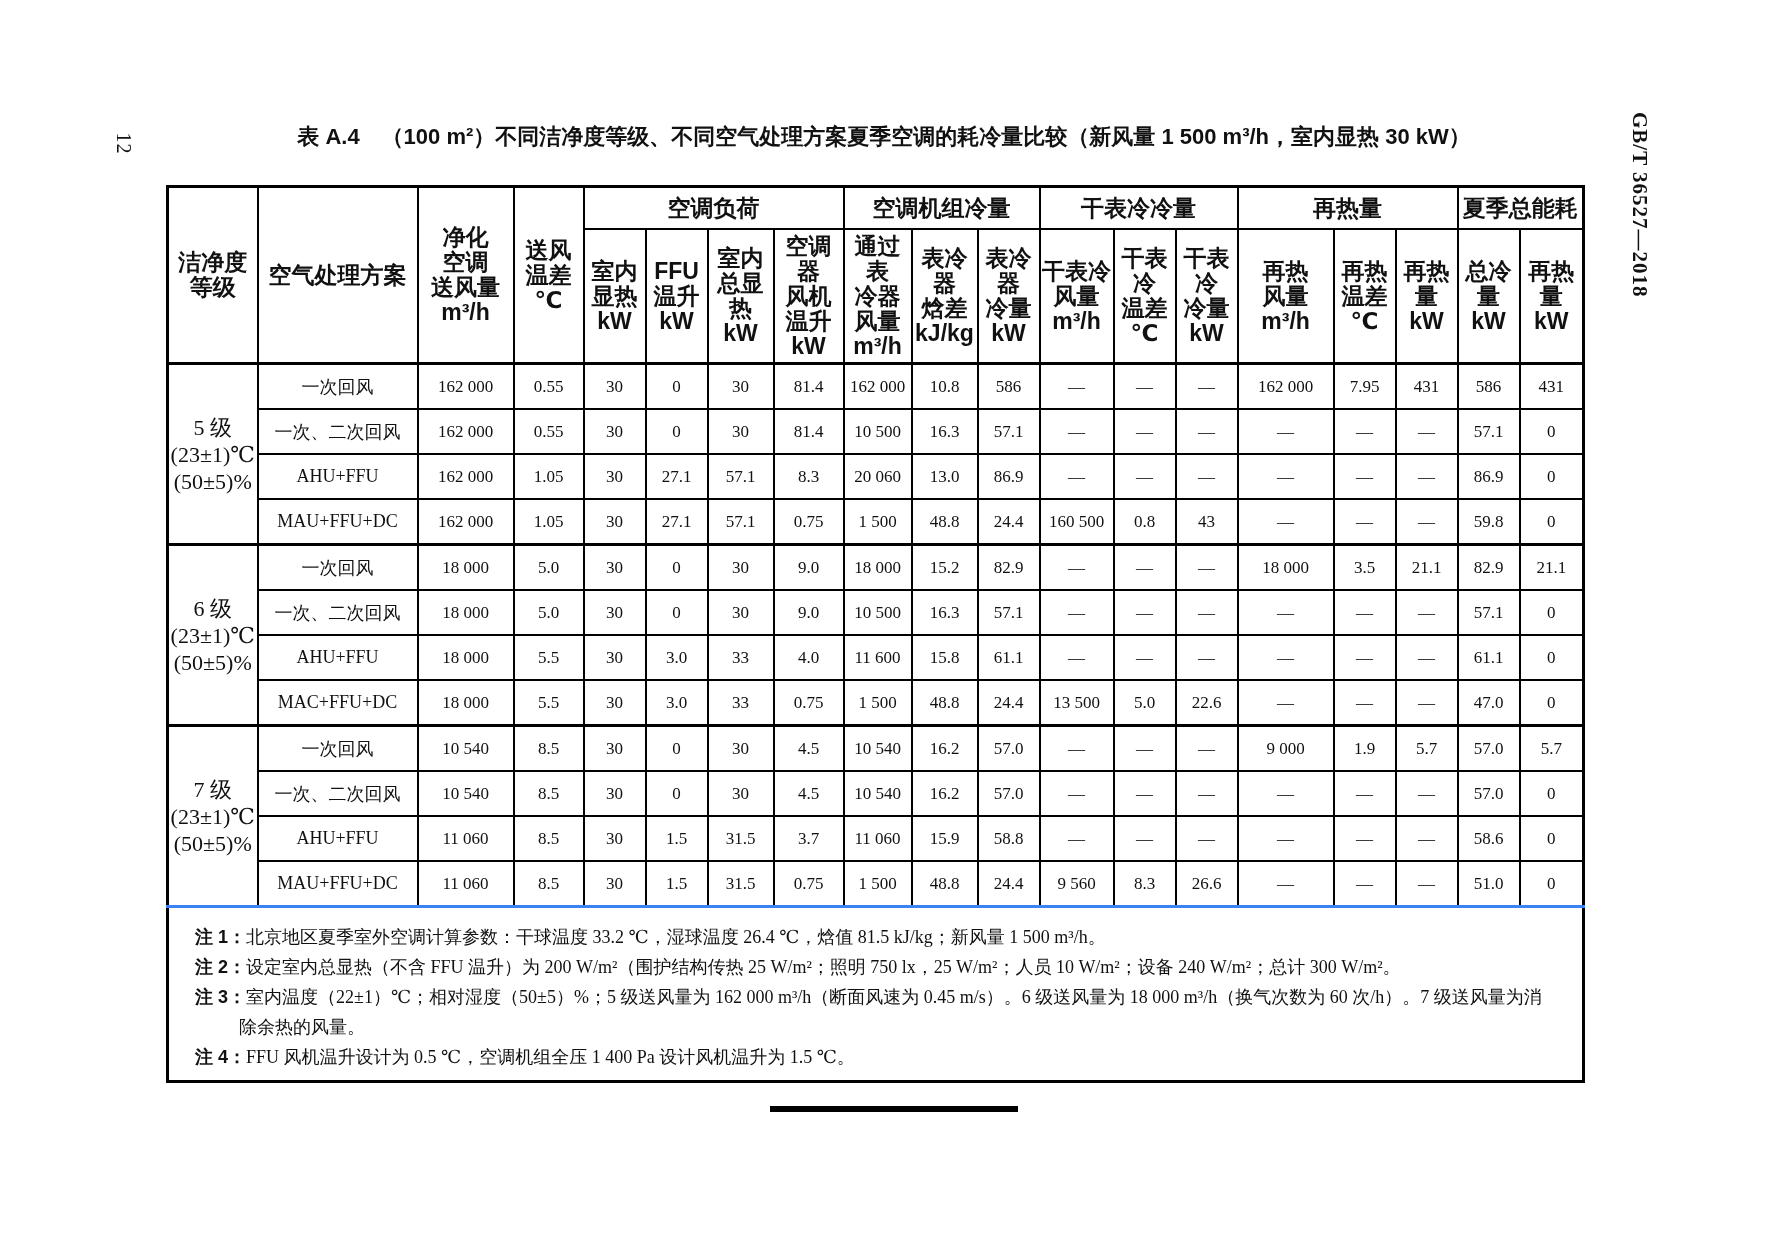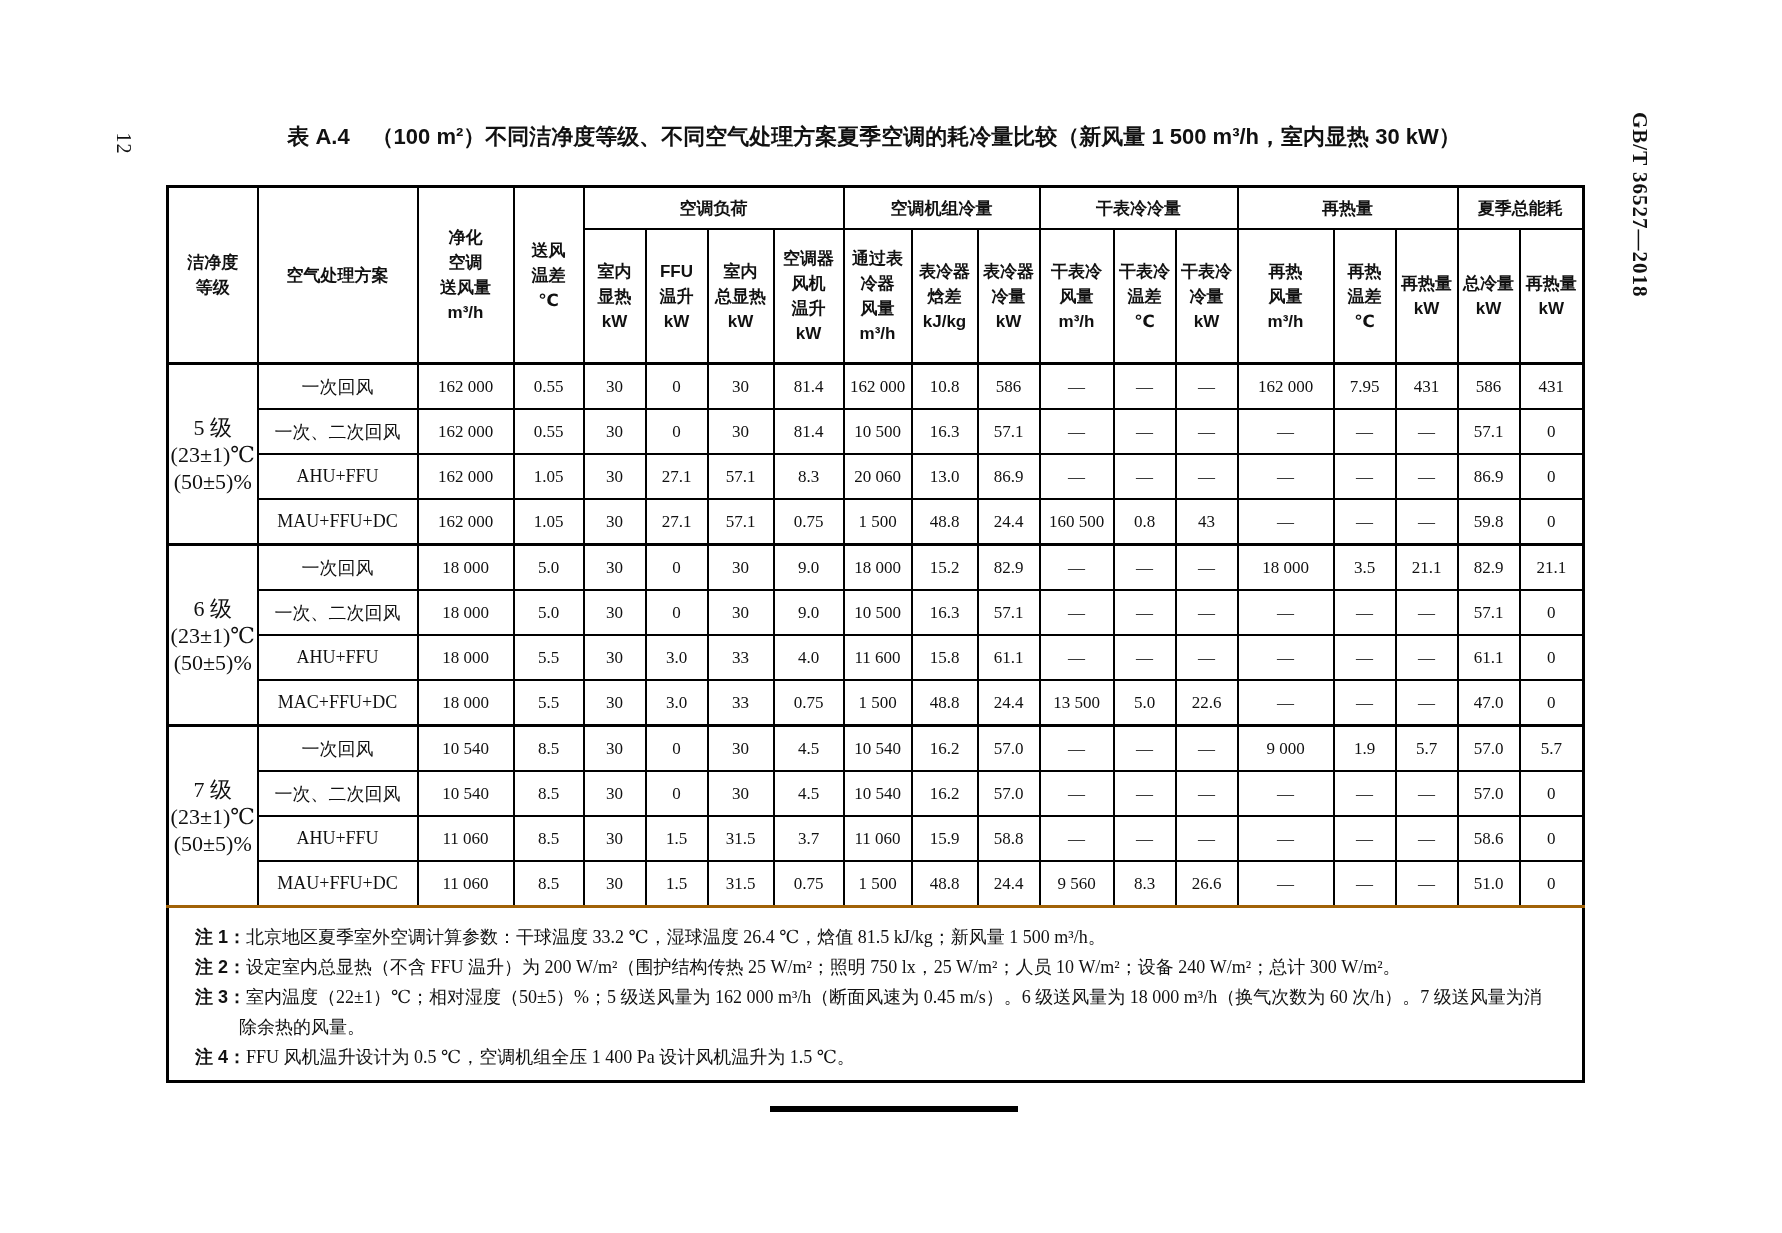--- a/index.html
+++ b/index.html
@@ -16,57 +16,57 @@
     font-size:20px;letter-spacing:1px;
     transform:rotate(90deg);transform-origin:center;
   }
   .doc-code{
     position:absolute;left:1652px;top:112px;
     font-size:21px;font-weight:bold;white-space:nowrap;
     letter-spacing:1px;
     transform:rotate(90deg);transform-origin:0 0;
   }
   .table-title{
-    position:absolute;left:166px;top:122px;width:1416px;
+    position:absolute;left:176px;top:122px;width:1416px;
     text-align:center;
     font-family:"Liberation Sans","DejaVu Sans",sans-serif;
     font-weight:bold;font-size:22px;white-space:nowrap;
   }
   table.main-table{
     position:absolute;left:166px;top:185px;
     width:1416px;
     border-collapse:collapse;table-layout:fixed;
     border:3px solid #000;
   }
   .main-table th,.main-table td{
     border:2px solid #000;
     text-align:center;vertical-align:middle;
     padding:0 1px;
     overflow:hidden;
   }
   .main-table thead th{
     font-family:"Liberation Sans","DejaVu Sans",sans-serif;
-    font-weight:bold;font-size:17px;
+    font-weight:bold;font-size:23px;
     white-space:pre-line;line-height:25px;
   }
   .main-table thead tr.group-row th{height:40px;}
   .main-table thead tr.sub-row th{height:132px;}
   .main-table thead tr.sub-row th,
   .main-table thead th[rowspan]{border-bottom:3px solid #000;}
   .main-table tbody td{
     height:43px;font-size:17px;
     font-family:"Liberation Serif","DejaVu Serif",serif;
   }
   .main-table tbody td.scheme-cell{font-size:18px;margin-left:13px;}
   .main-table tbody td.grade-cell{
     white-space:pre-line;line-height:27px;font-size:22px;
   }
   .main-table tbody tr.group-start td{border-top:3px solid #000;}
   .main-table tfoot td{
-    border-top:3px solid #a16207;
+    border-top:3px solid #3b82f6;
     text-align:left;vertical-align:top;
     padding:14px 24px 8px 26px;
   }
   .note{
     font-size:18px;line-height:30px;
     padding-left:44px;text-indent:-44px;
     white-space:normal;
   }
   .note .note-label{
     font-family:"Liberation Sans","DejaVu Sans",sans-serif;

